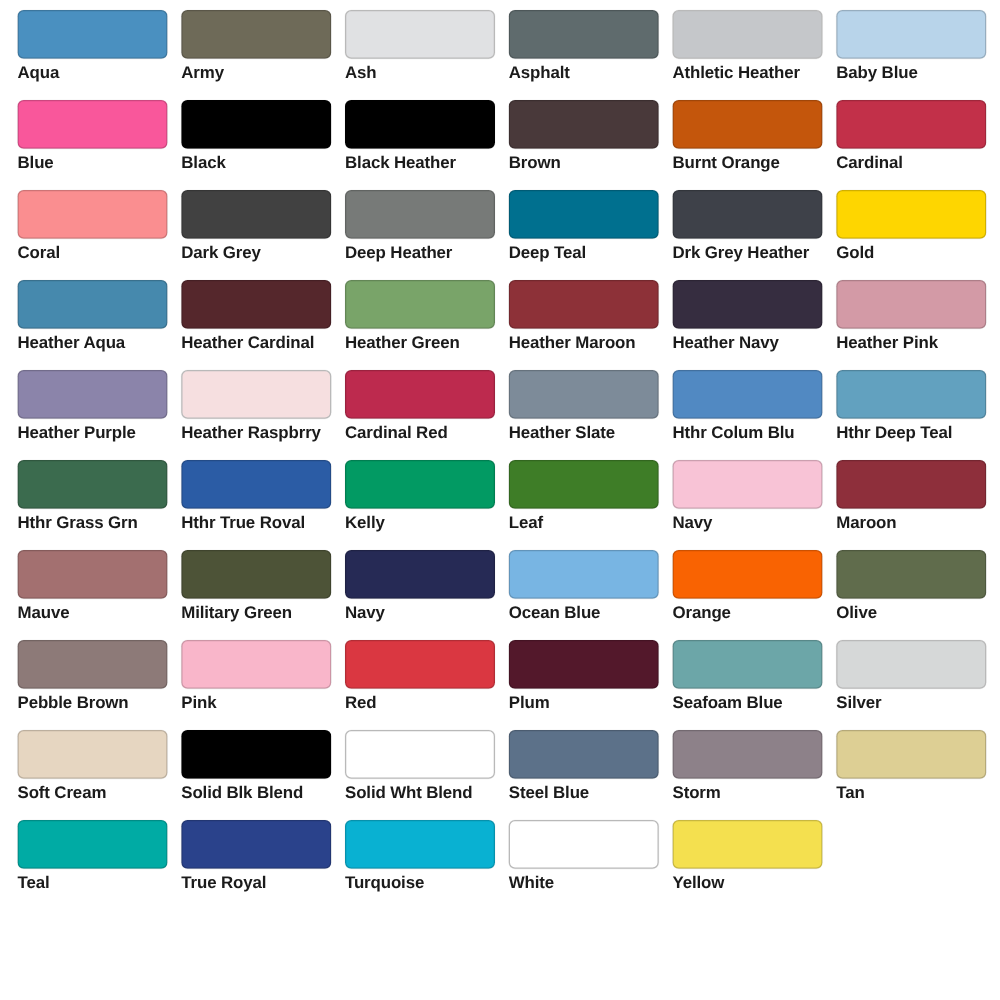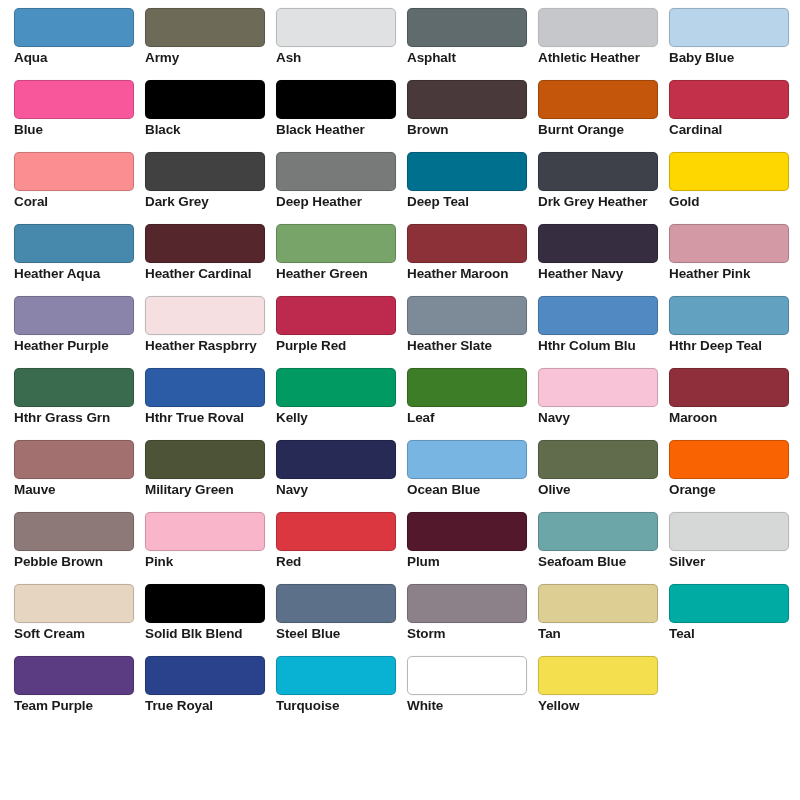--- a/index.html
+++ b/index.html
@@ -157,21 +157,21 @@
     <div class="swatch-cell">
       <div class="swatch-chip" title="Heather Purple" style="background: rgb(139, 132, 170);"></div>
       <div class="swatch-label">Heather Purple</div>
     </div>
     <div class="swatch-cell">
       <div class="swatch-chip light-edge" title="Heather Raspbrry" style="background: rgb(246, 223, 224);"></div>
       <div class="swatch-label">Heather Raspbrry</div>
     </div>
     <div class="swatch-cell">
       <div class="swatch-chip" title="Heather Red" style="background: rgb(189, 42, 78);"></div>
-      <div class="swatch-label">Purple Red</div>
+      <div class="swatch-label">Cardinal Red</div>
     </div>
     <div class="swatch-cell">
       <div class="swatch-chip" title="Heather Slate" style="background: rgb(125, 139, 153);"></div>
       <div class="swatch-label">Heather Slate</div>
     </div>
     <div class="swatch-cell">
       <div class="swatch-chip" title="Hthr Colum Blu" style="background: rgb(81, 137, 194);"></div>
       <div class="swatch-label">Hthr Colum Blu</div>
     </div>
     <div class="swatch-cell">
@@ -212,28 +212,28 @@
     </div>
     <div class="swatch-cell">
       <div class="swatch-chip" title="Navy" style="background: rgb(38, 42, 85);"></div>
       <div class="swatch-label">Navy</div>
     </div>
     <div class="swatch-cell">
       <div class="swatch-chip" title="Ocean Blue" style="background: rgb(120, 181, 227);"></div>
       <div class="swatch-label">Ocean Blue</div>
     </div>
     <div class="swatch-cell">
+      <div class="swatch-chip" title="Orange" style="background: rgb(249, 99, 2);"></div>
+      <div class="swatch-label">Orange</div>
+    </div>
+    <div class="swatch-cell">
       <div class="swatch-chip" title="Olive" style="background: rgb(96, 108, 76);"></div>
       <div class="swatch-label">Olive</div>
     </div>
     <div class="swatch-cell">
-      <div class="swatch-chip" title="Orange" style="background: rgb(249, 99, 2);"></div>
-      <div class="swatch-label">Orange</div>
-    </div>
-    <div class="swatch-cell">
       <div class="swatch-chip" title="Pebble Brown" style="background: rgb(141, 122, 120);"></div>
       <div class="swatch-label">Pebble Brown</div>
     </div>
     <div class="swatch-cell">
       <div class="swatch-chip" title="Pink" style="background: rgb(249, 182, 202);"></div>
       <div class="swatch-label">Pink</div>
     </div>
     <div class="swatch-cell">
       <div class="swatch-chip" title="Red" style="background: rgb(218, 55, 65);"></div>
       <div class="swatch-label">Red</div>
@@ -252,38 +252,38 @@
     </div>
     <div class="swatch-cell">
       <div class="swatch-chip" title="Soft Cream" style="background: rgb(230, 214, 193);"></div>
       <div class="swatch-label">Soft Cream</div>
     </div>
     <div class="swatch-cell">
       <div class="swatch-chip" title="Solid Blk Blend" style="background: rgb(0, 0, 0);"></div>
       <div class="swatch-label">Solid Blk Blend</div>
     </div>
     <div class="swatch-cell">
+      <div class="swatch-chip light-edge" title="Solid Wht Blend" style="background: rgb(255, 255, 255);"></div>
+      <div class="swatch-label">Solid Wht Blend</div>
+    </div>
+    <div class="swatch-cell">
       <div class="swatch-chip" title="Steel Blue" style="background: rgb(92, 113, 137);"></div>
       <div class="swatch-label">Steel Blue</div>
     </div>
     <div class="swatch-cell">
       <div class="swatch-chip" title="Storm" style="background: rgb(141, 129, 137);"></div>
       <div class="swatch-label">Storm</div>
     </div>
     <div class="swatch-cell">
       <div class="swatch-chip" title="Tan" style="background: rgb(221, 207, 148);"></div>
       <div class="swatch-label">Tan</div>
     </div>
     <div class="swatch-cell">
       <div class="swatch-chip" title="Teal" style="background: rgb(0, 171, 164);"></div>
       <div class="swatch-label">Teal</div>
-    </div>
-    <div class="swatch-cell">
-      <div class="swatch-chip" title="Team Purple" style="background: rgb(91, 60, 131);"></div>
-      <div class="swatch-label">Team Purple</div>
     </div>
     <div class="swatch-cell">
       <div class="swatch-chip" title="True Royal" style="background: rgb(42, 66, 139);"></div>
       <div class="swatch-label">True Royal</div>
     </div>
     <div class="swatch-cell">
       <div class="swatch-chip" title="Turquoise" style="background: rgb(9, 177, 210);"></div>
       <div class="swatch-label">Turquoise</div>
     </div>
     <div class="swatch-cell">

